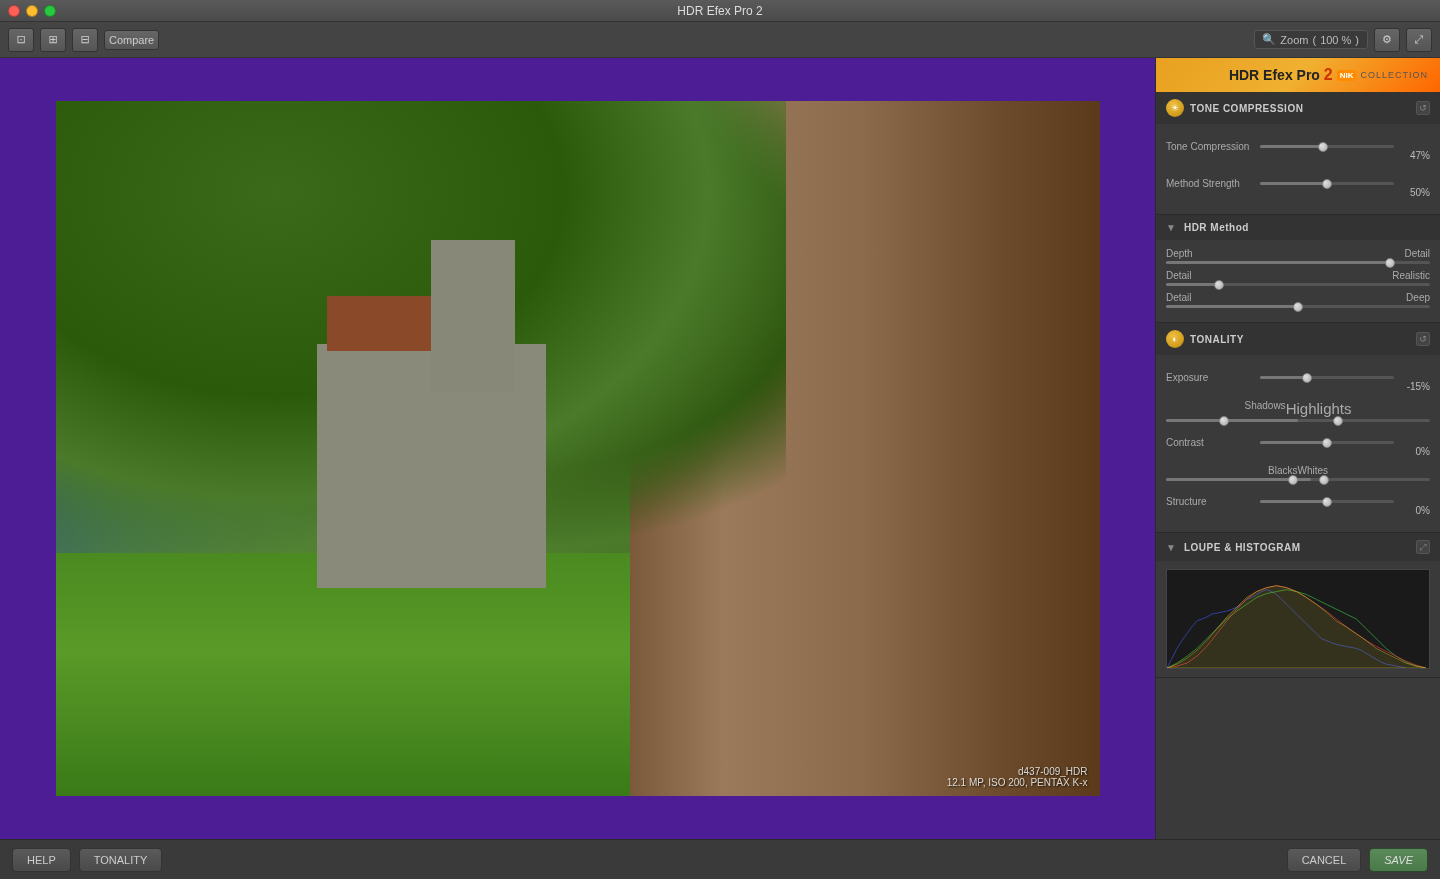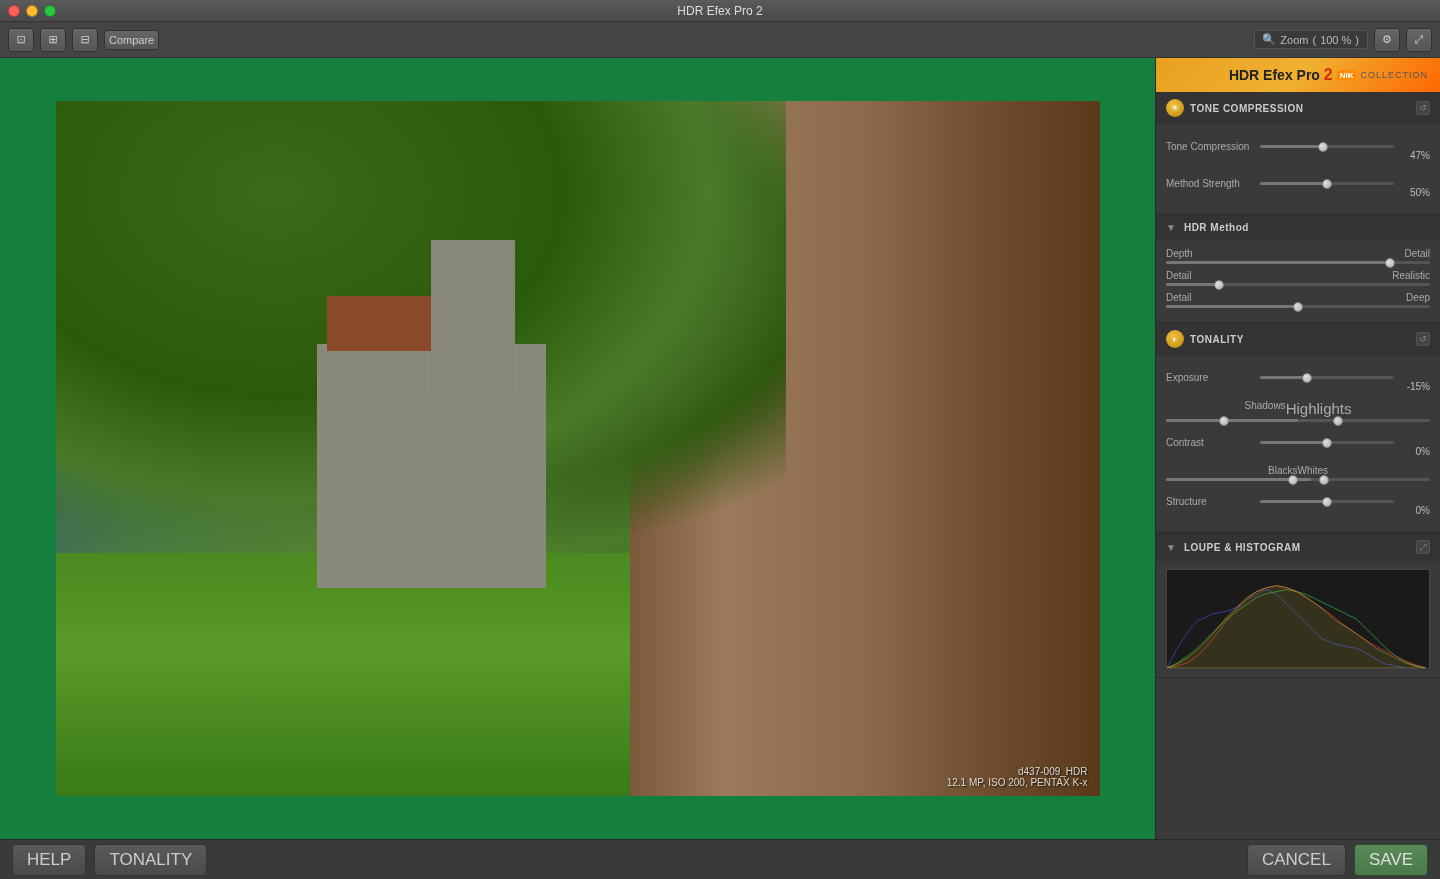--- a/index.html
+++ b/index.html
@@ -91,21 +91,21 @@
 
     
     #main {
       display: flex;
       height: calc(879px - 22px - 36px - 40px);
     }
 
     
     #image-area {
       flex: 1;
-      background: #15803d;
+      background: #4c1d95;
       display: flex;
       align-items: center;
       justify-content: center;
       position: relative;
       overflow: hidden;
     }
     #image-container {
       position: relative;
       width: 1044px;
       height: 695px;
@@ -333,29 +333,30 @@
       display: flex;
       align-items: center;
       padding: 0 12px;
       gap: 8px;
     }
     .bottom-btn {
       background: linear-gradient(to bottom, #5a5a5a, #4a4a4a);
       border: 1px solid #333;
       border-radius: 4px;
       color: #ccc;
-      font-size: 17px;
+      font-size: 11px;
       padding: 5px 14px;
       cursor: pointer;
       font-weight: 500;
     }
     .bottom-btn-primary {
       background: linear-gradient(to bottom, #5a8a5a, #4a7a4a);
       border: 1px solid #2a4a2a;
       color: #ddd;
+      font-style: italic;
     }
     .bottom-spacer { flex: 1; }
 
     
     #right-panel::-webkit-scrollbar {
       width: 6px;
     }
     #right-panel::-webkit-scrollbar-track {
       background: #333;
     }

